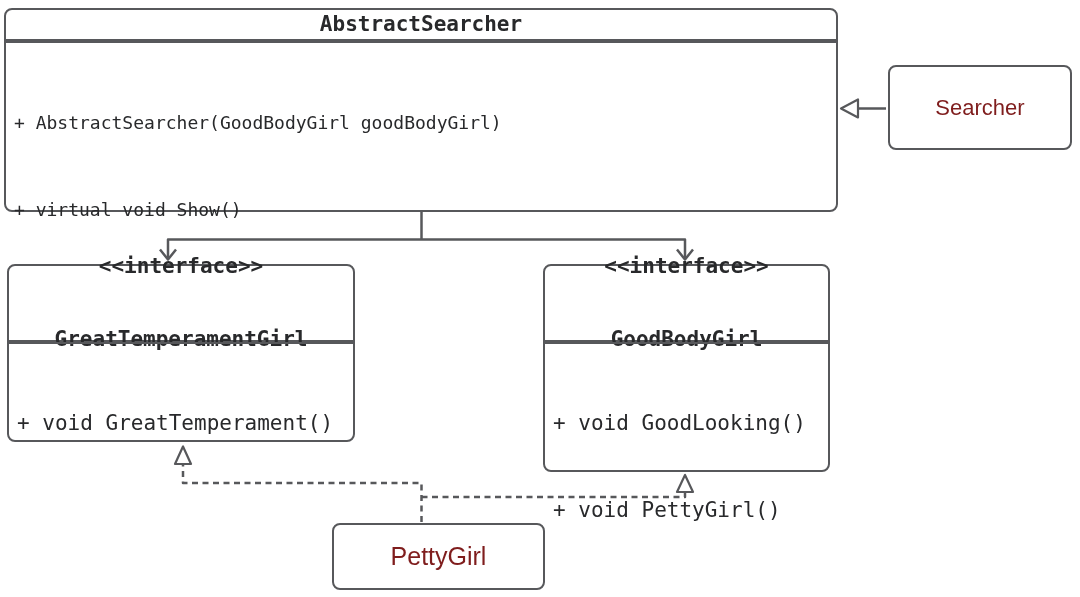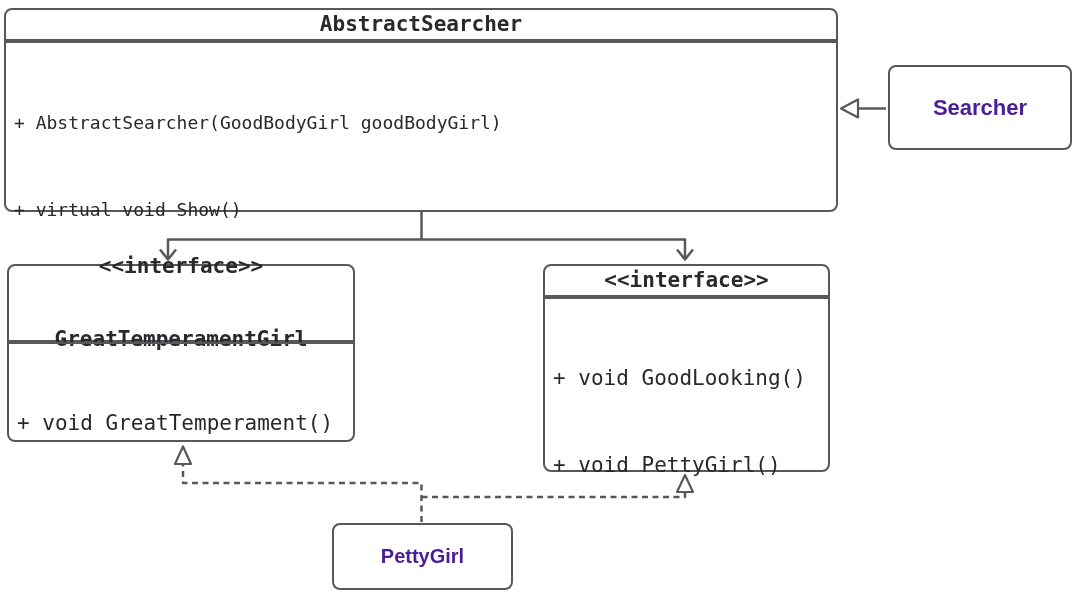--- a/index.html
+++ b/index.html
@@ -47,25 +47,25 @@
   .box-gbg .sec-fields { height: 48px; }
 
   
   .name-box {
     position: absolute;
     background: #ffffff;
     border: 2px solid #57585b;
     border-radius: 8px;
     display: flex; align-items: center; justify-content: center;
     font-family: "Liberation Sans", sans-serif;
-    font-weight: bold;
-    color: #4c1d95;
+    font-weight: normal;
+    color: #7f1d1d;
   }
   .box-searcher { left: 888px; top: 65px; width: 184px; height: 85px; font-size: 22px; }
-  .box-petty   { left: 332px; top: 523px; width: 181px; height: 67px; font-size: 20px; }
+  .box-petty   { left: 332px; top: 523px; width: 213px; height: 67px; font-size: 25px; }
 </style>
 </head>
 <body>
 
 <div class="canvas">
 
   <svg class="wires" viewBox="0 0 1080 597" fill="none" stroke="#57585b" stroke-width="2.5" stroke-linejoin="round" stroke-linecap="butt">
 
     <g>
       <polyline points="421.5,212 421.5,239.5"></polyline>
@@ -109,20 +109,21 @@
     </div>
     <div class="sec-fields"></div>
     <div class="sec-methods">
       <div>+ void GreatTemperament()</div>
     </div>
   </div>
 
   <div class="uml-box box-iface box-gbg">
     <div class="sec-title">
       <span>&lt;&lt;interface&gt;&gt;</span>
+      <span>GoodBodyGirl</span>
     </div>
     <div class="sec-fields"></div>
     <div class="sec-methods">
       <div>+ void GoodLooking()</div>
       <div>+ void PettyGirl()</div>
     </div>
   </div>
 
   <div class="name-box box-petty">
     <span>PettyGirl</span>

